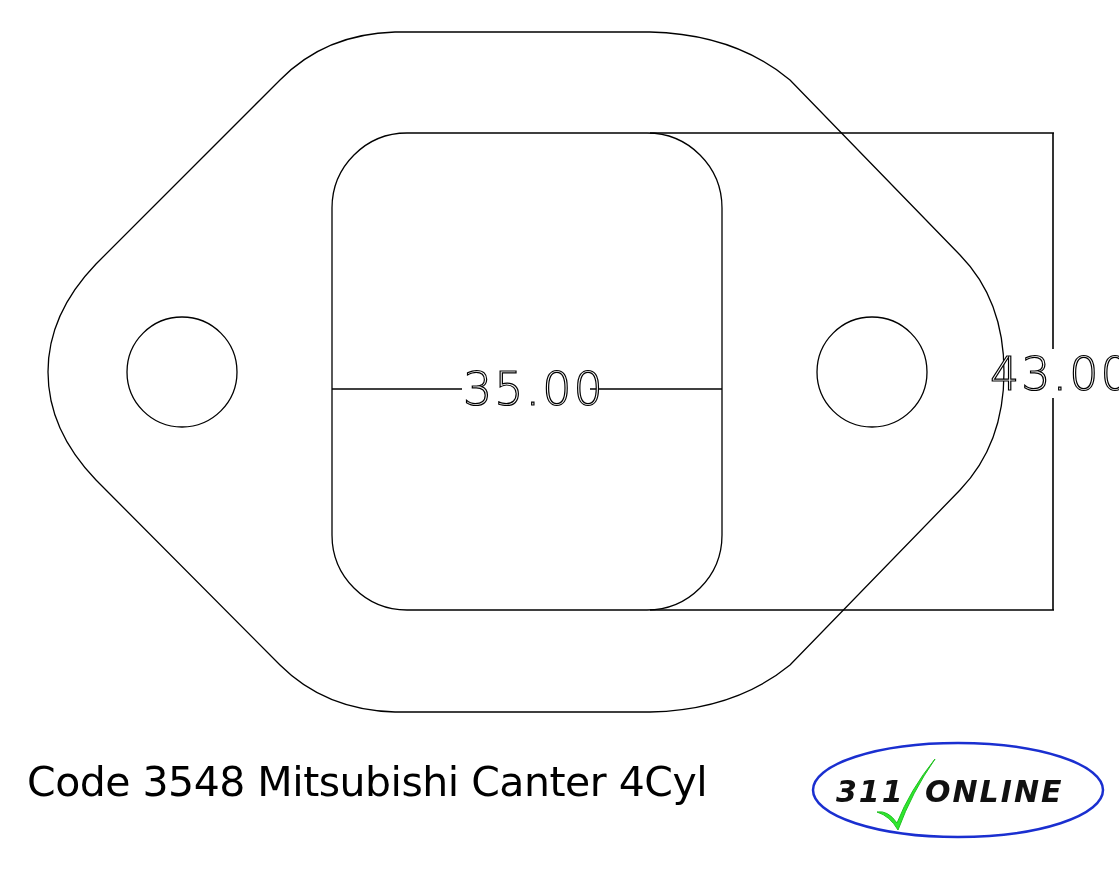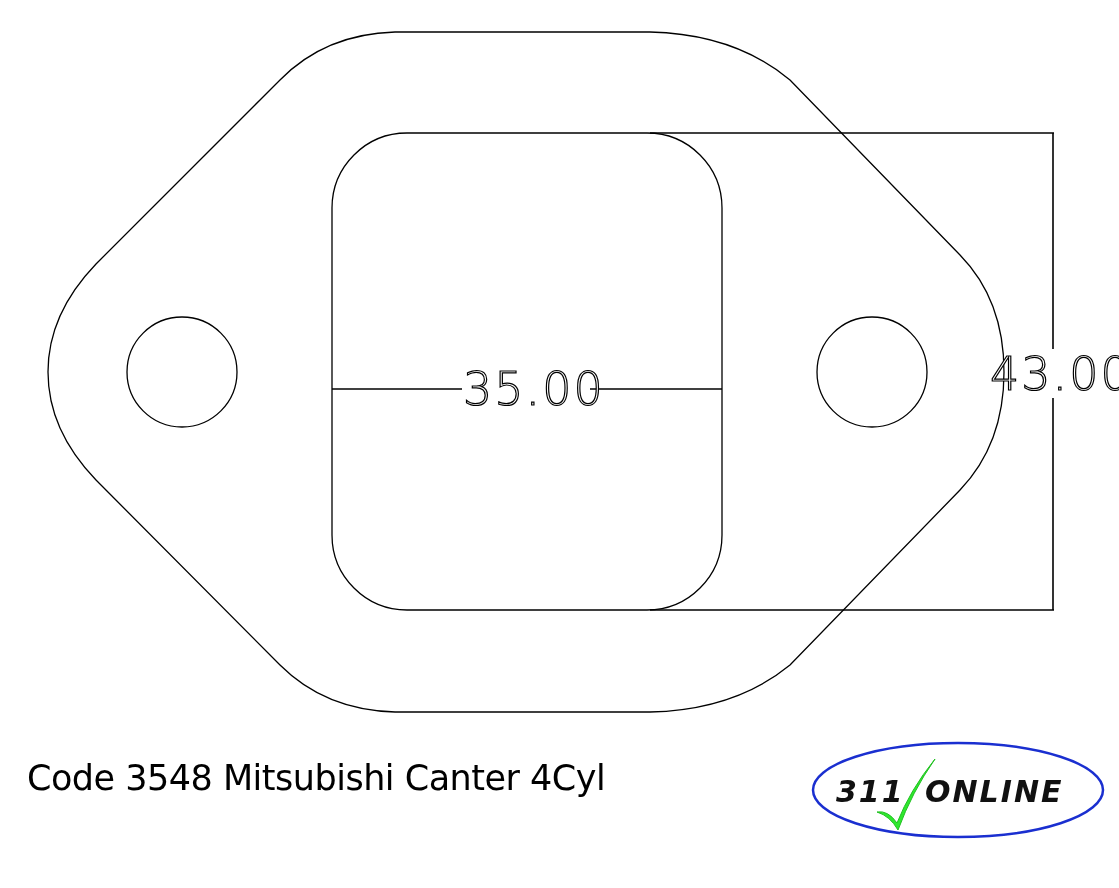--- a/index.html
+++ b/index.html
@@ -1,19 +1,19 @@
 <!DOCTYPE html>
 <html><head>
 <meta charset="utf-8">
 <style>
   html, body { margin: 0; padding: 0; background: #ffffff; }
   body { width: 1119px; height: 888px; position: relative; overflow: hidden; font-family: "DejaVu Sans", sans-serif; }
   #drawing { position: absolute; left: 0; top: 0; }
   .dim-text { font-family: "DejaVu Sans", sans-serif; font-size: 46px; font-weight: 100; fill: #ffffff; stroke: #000; stroke-width: 1.2; letter-spacing: 2px; }
-  .caption { position: absolute; left: 27px; top: 758px; font-family: "DejaVu Sans", sans-serif; font-size: 35px; color: #000; white-space: nowrap; letter-spacing: -0.5px; }
+  .caption { position: absolute; left: 27px; top: 758px; font-family: "DejaVu Sans", sans-serif; font-size: 41px; color: #000; white-space: nowrap; letter-spacing: -0.5px; }
   .logo-text { font-family: "DejaVu Sans", sans-serif; font-weight: bold; font-style: italic; font-size: 30px; fill: #111; letter-spacing: 2px; }
 </style>
 </head>
 <body>
 
 <svg id="drawing" width="1119" height="888" viewBox="0 0 1119 888" xmlns="http://www.w3.org/2000/svg">
 
   <path d="M 395 32 L 650 32
            Q 735 34 790 80
            L 960 255

